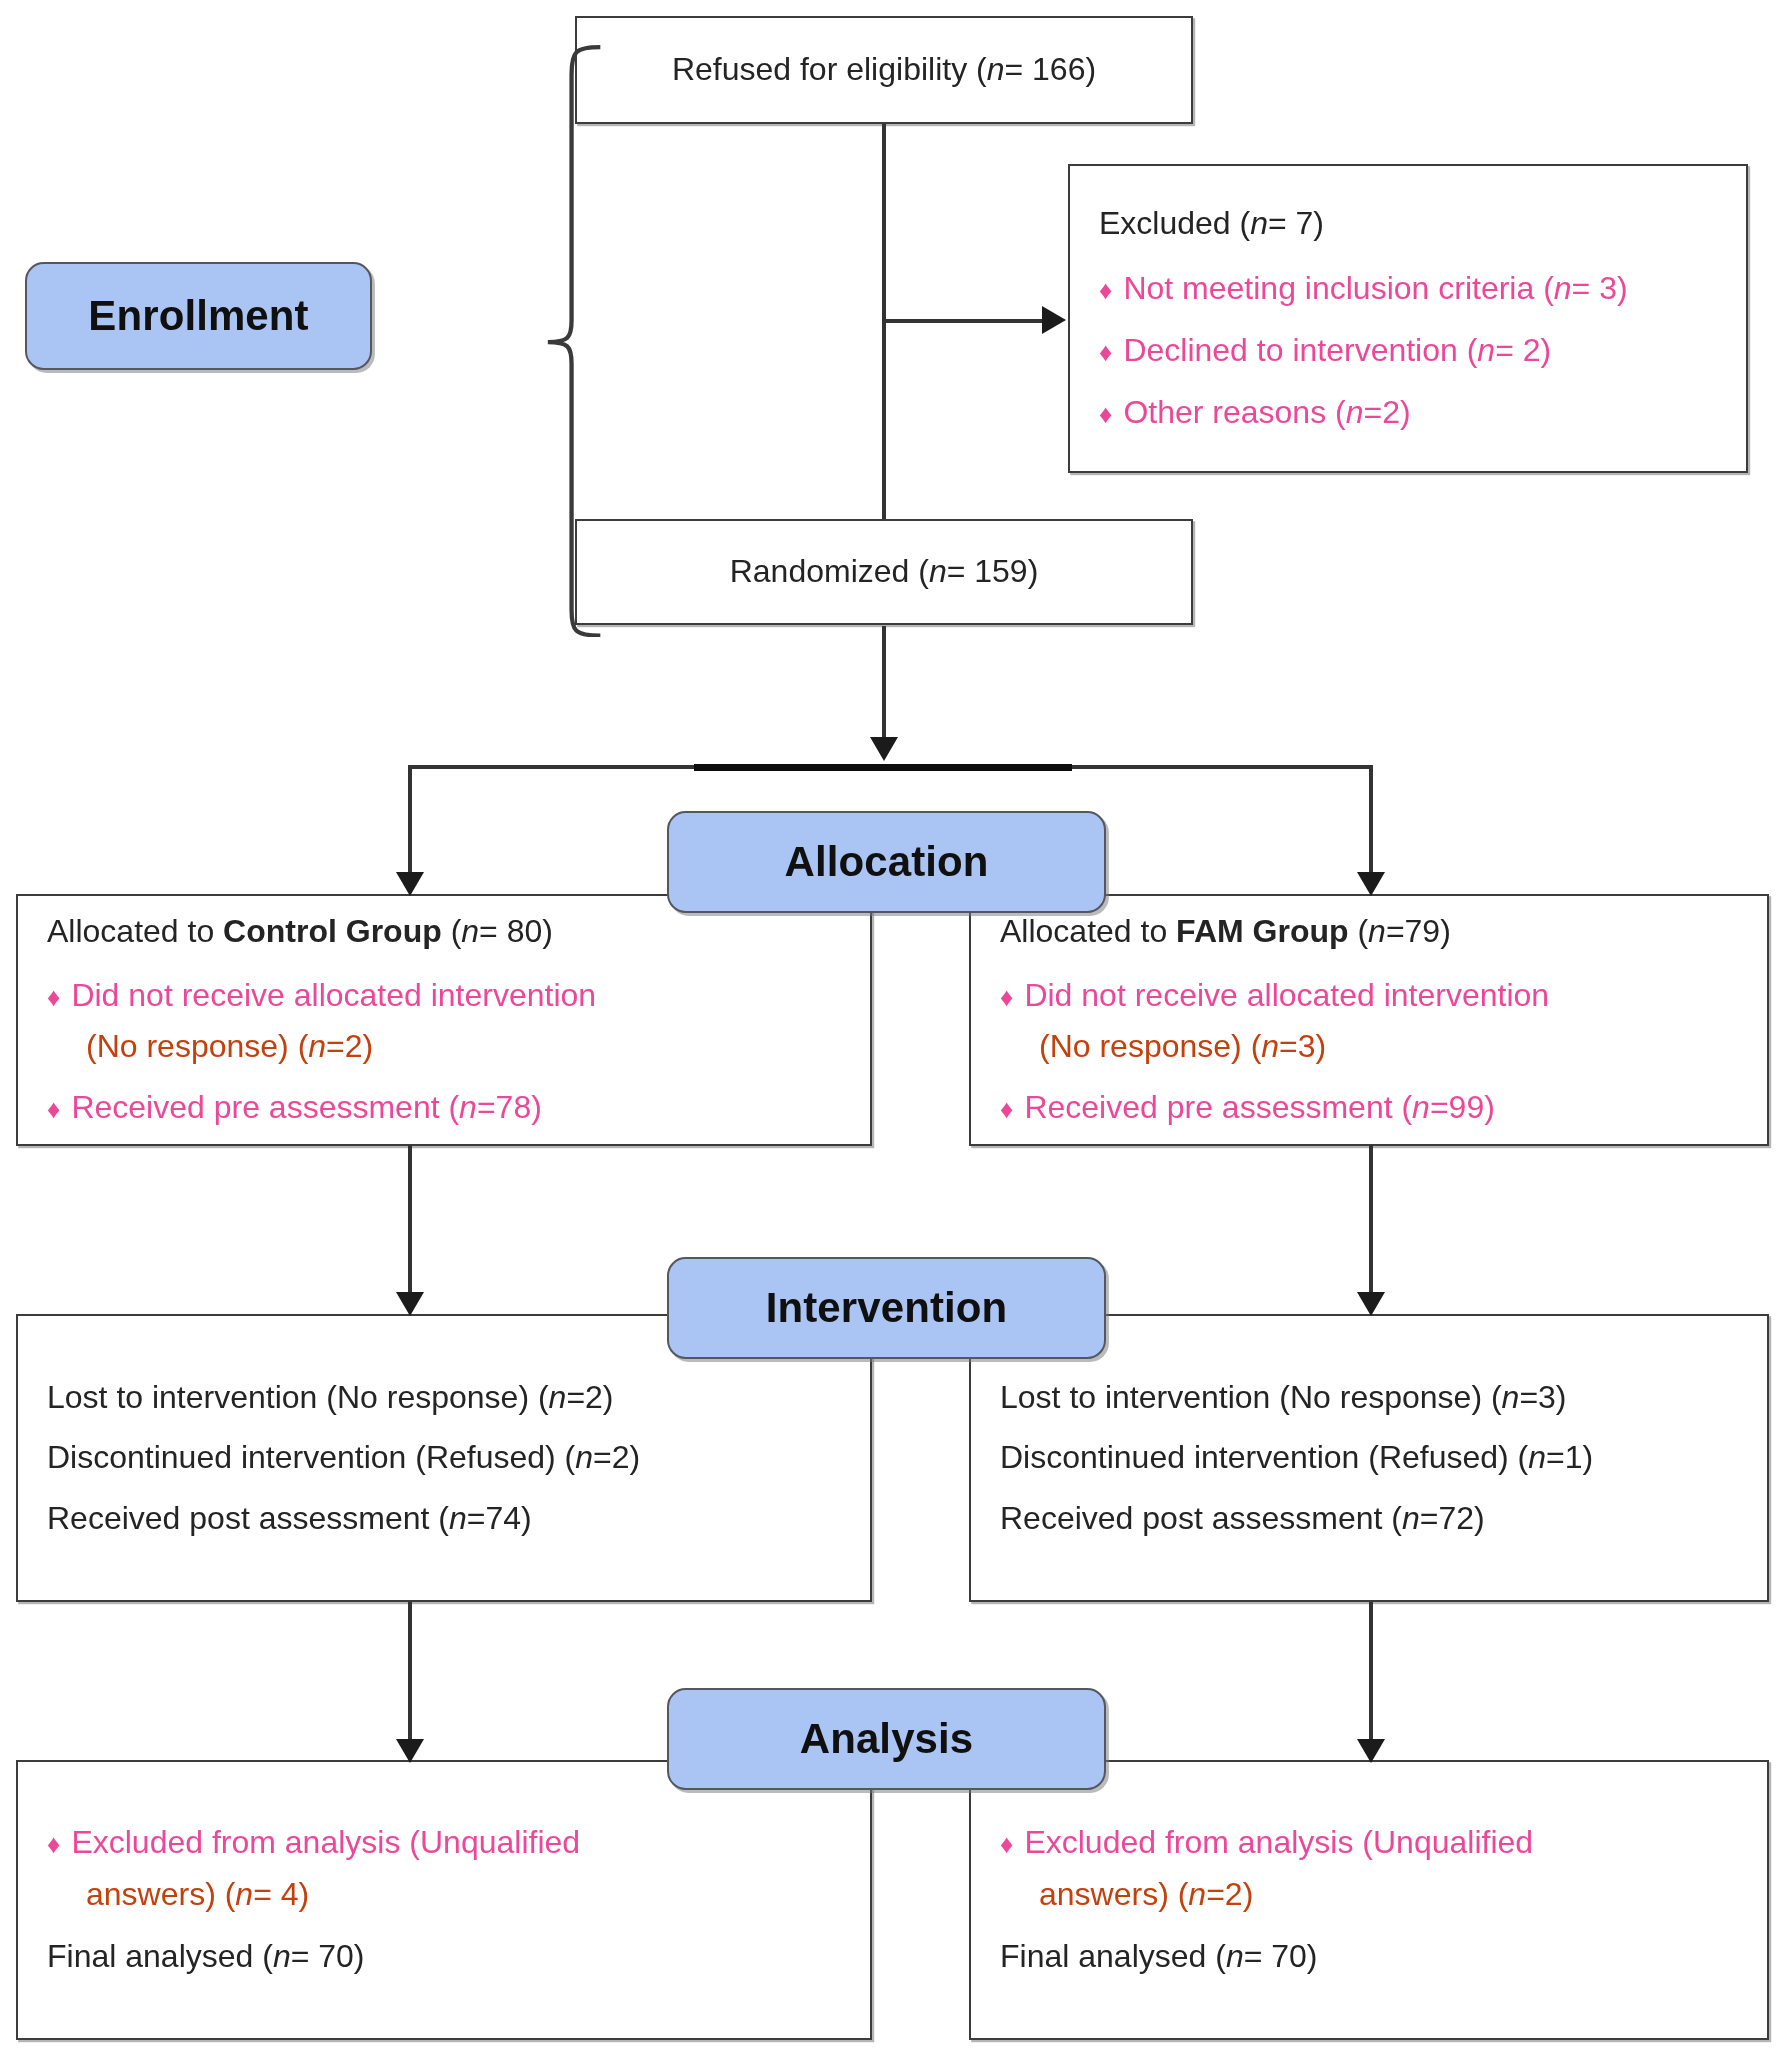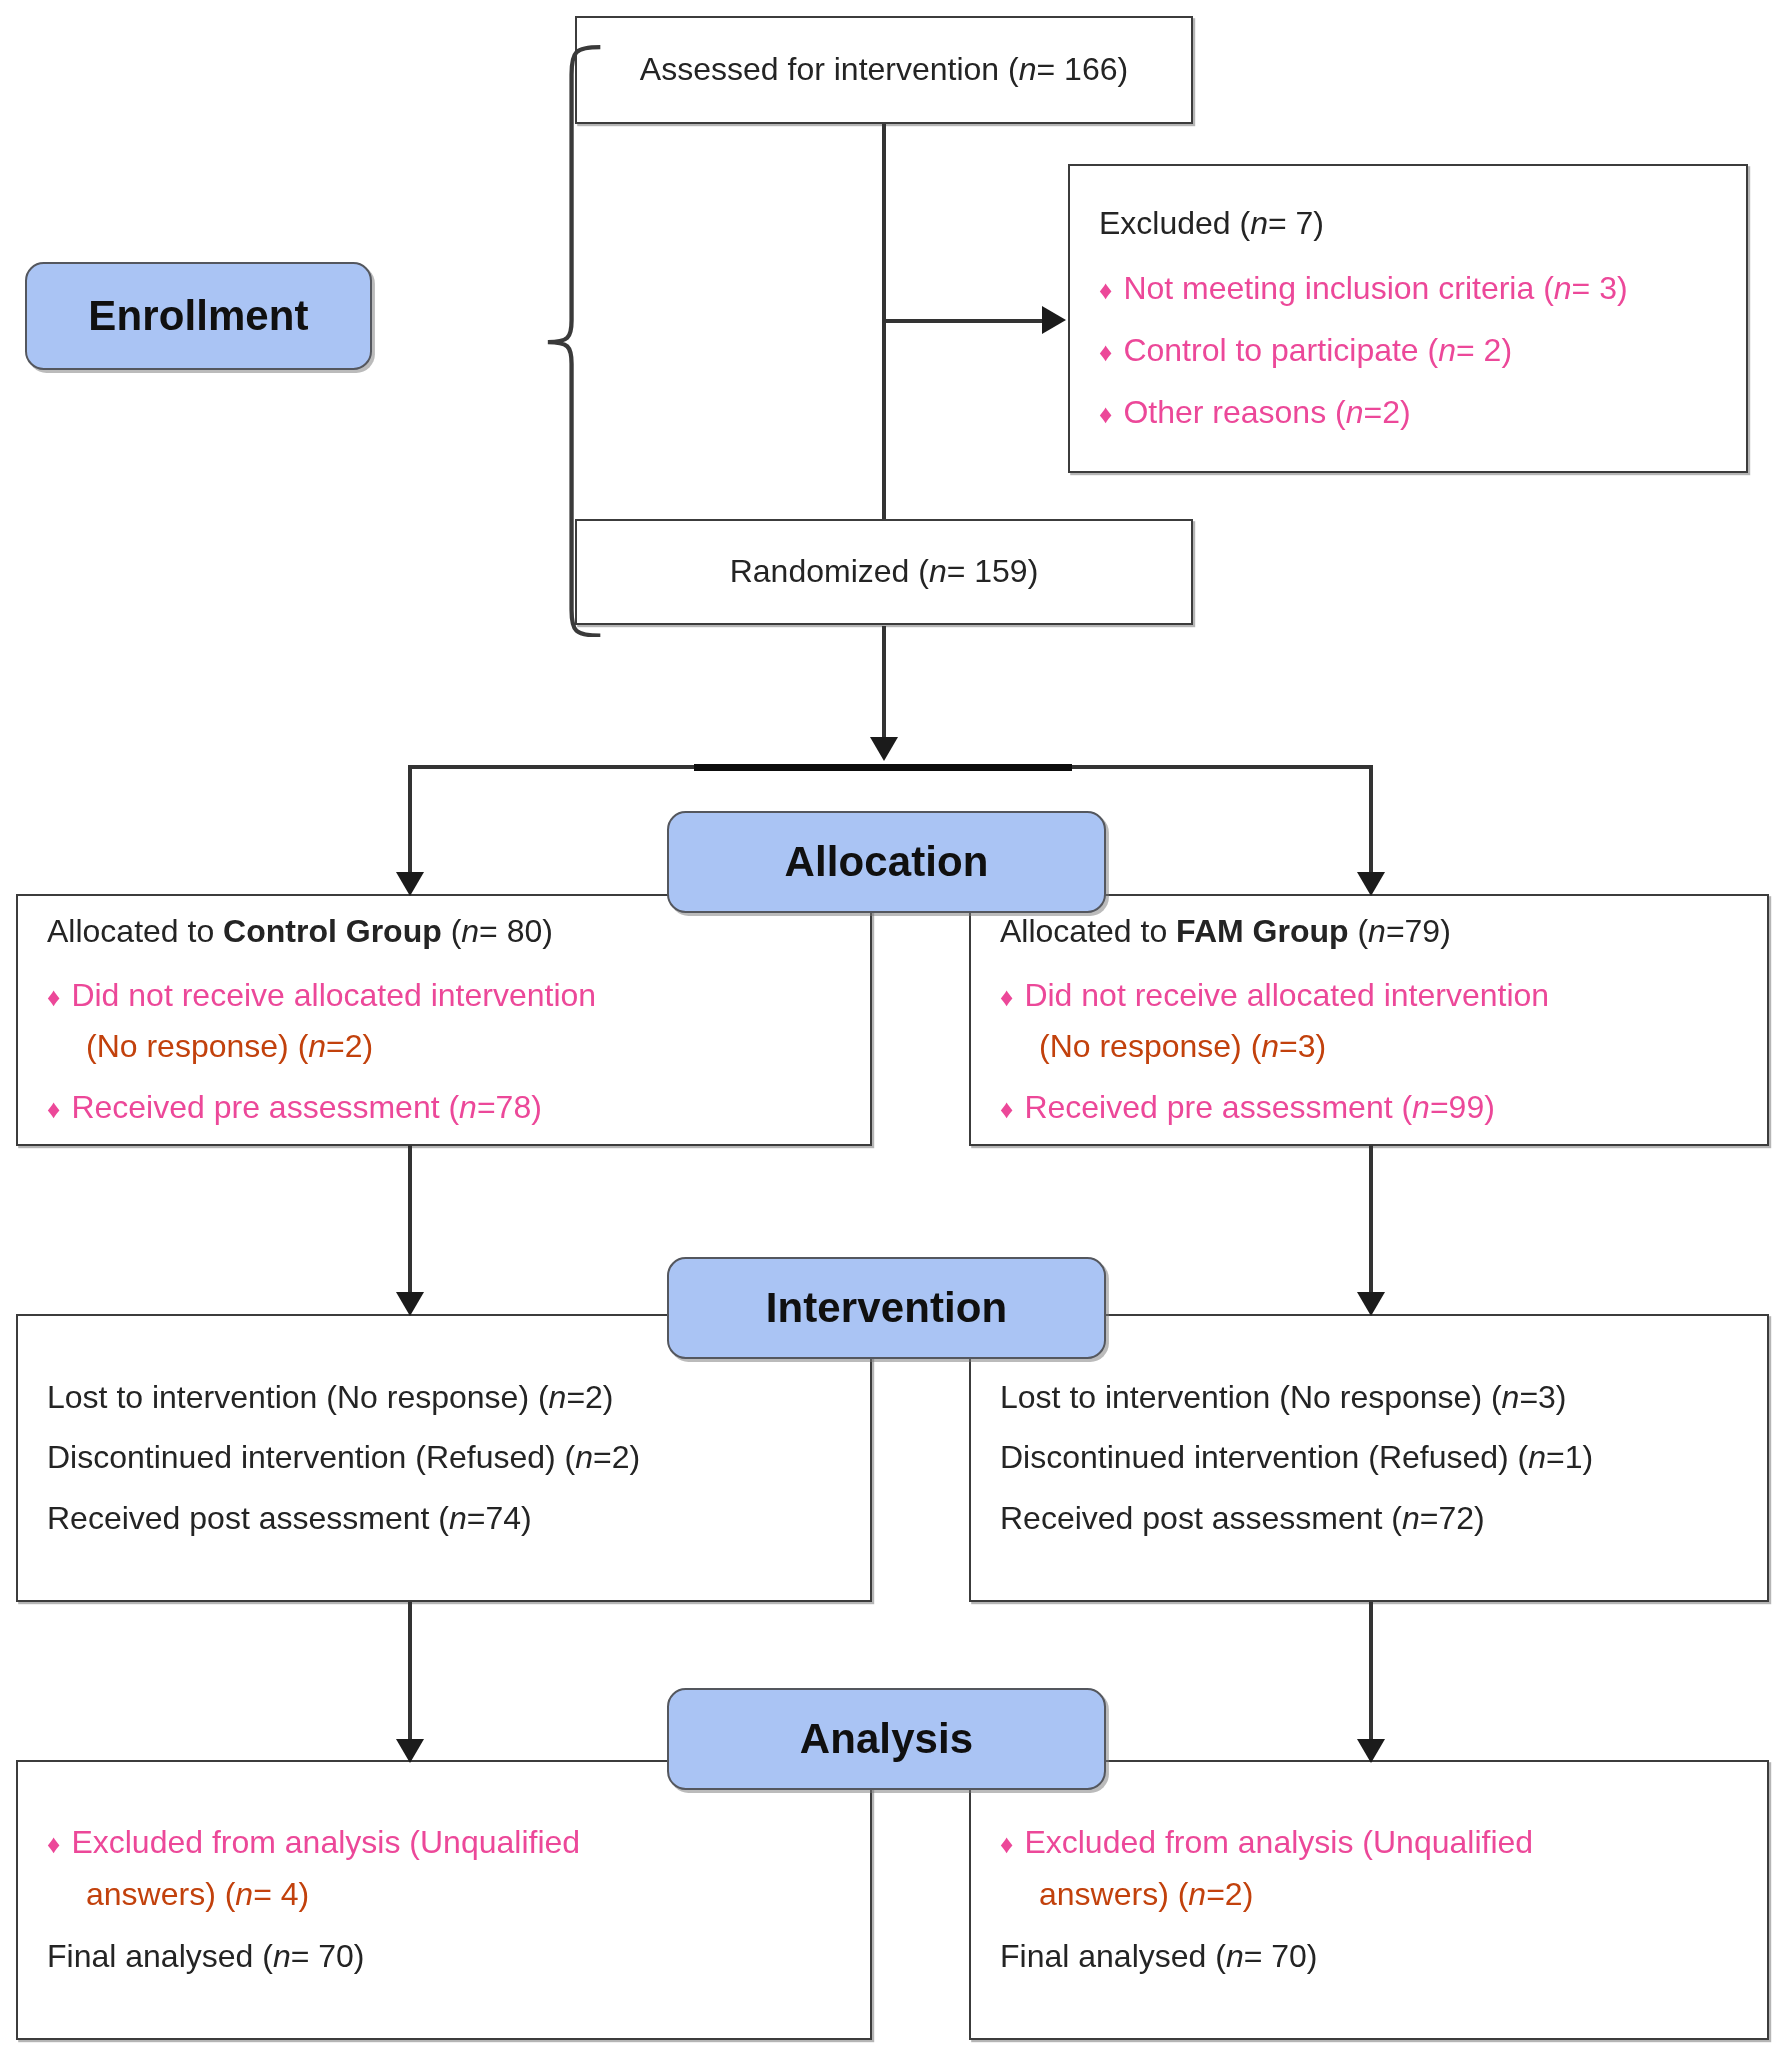--- a/index.html
+++ b/index.html
@@ -138,40 +138,40 @@
              C 150 420 155 426 155 450 L 155 792 C 155 822 160 828 195 828" fill="none" stroke="#3a3a3a" stroke-width="6"></path>
   </svg>
 
   <div class="stage" style="left:25px; top:262px; width:347px; height:108px;">
     <span>Enrollment</span>
   </div>
 
   <div class="box centertext" style="left:575px; top:16px; width:618px; height:108px;">
     <div class="box-inner">
       <div class="line">
-        <span>Assessed for intervention (</span><span class="ital">n</span><span>= 166)</span>
+        <span>Refused for eligibility (</span><span class="ital">n</span><span>= 166)</span>
       </div>
     </div>
   </div>
 
   <div class="vline" style="left:882px; top:124px; height:395px;"></div>
 
   <div class="hline" style="left:882px; top:319px; width:161px;"></div>
   <div class="arrow-right" style="left:1042px; top:306px;"></div>
 
   <div class="box" style="left:1068px; top:164px; width:680px; height:309px;">
     <div class="box-inner" style="padding:16px 29px;">
       <div class="line" style="margin-bottom:13px;">
         <span>Excluded (</span><span class="ital">n</span><span>= 7)</span>
       </div>
       <div class="bullet-line" style="margin-bottom:10px;">
         <span class="bullet">♦</span><span>Not meeting inclusion criteria (</span><span class="ital">n</span><span>= 3)</span>
       </div>
       <div class="bullet-line" style="margin-bottom:10px;">
-        <span class="bullet">♦</span><span>Control to participate (</span><span class="ital">n</span><span>= 2)</span>
+        <span class="bullet">♦</span><span>Declined to intervention (</span><span class="ital">n</span><span>= 2)</span>
       </div>
       <div class="bullet-line">
         <span class="bullet">♦</span><span>Other reasons (</span><span class="ital">n</span><span>=2)</span>
       </div>
     </div>
   </div>
 
   <div class="box centertext" style="left:575px; top:519px; width:618px; height:106px;">
     <div class="box-inner">
       <div class="line">

